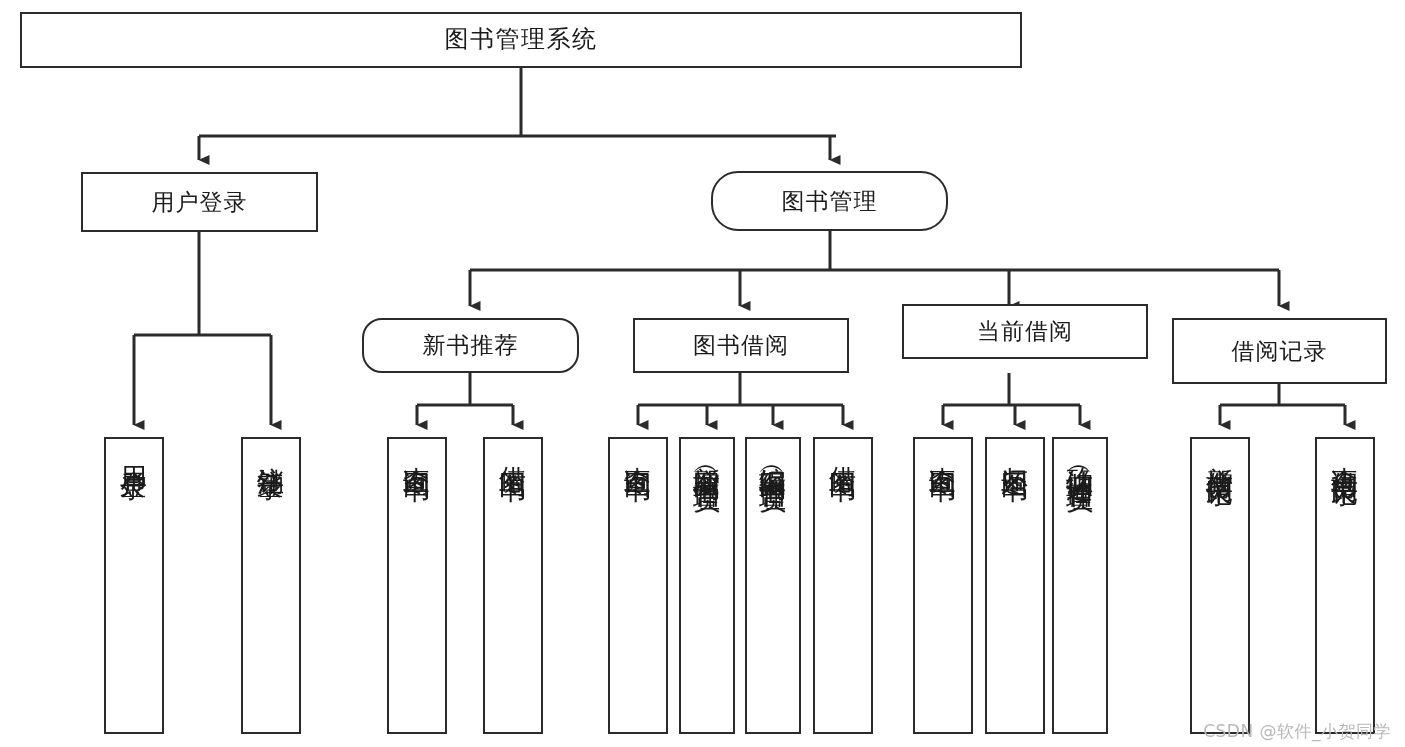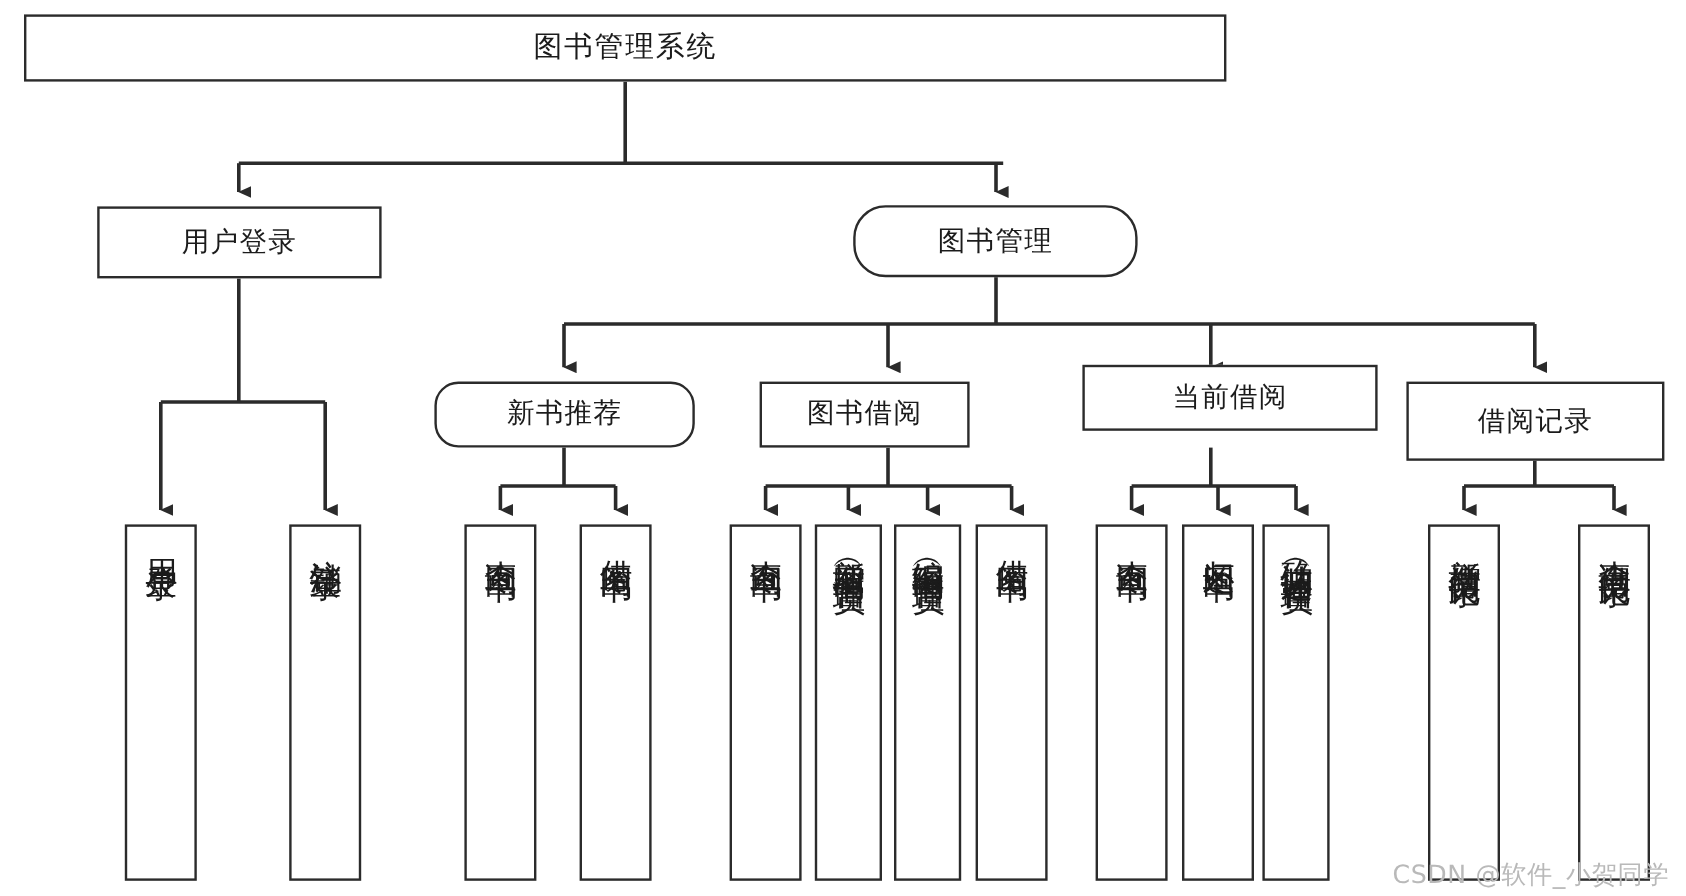--- a/index.html
+++ b/index.html
@@ -42,21 +42,21 @@
     font-size:27px;
     line-height:1.0;
     letter-spacing:3px;
     white-space:normal;
   }
 
   .watermark{
     position:absolute;
     right:14px;
     bottom:4px;
-    font-size:21px;
+    font-size:17px;
     color:#b9b9b9;
     letter-spacing:0.5px;
     white-space:nowrap;
     font-family:"DejaVu Sans","Liberation Sans",sans-serif;
     text-align:center;
   }
 </style>
 </head>
 <body>
 
@@ -119,21 +119,21 @@
   <div class="node h" id="n-l1-0" style="left: 81px; top: 172px; width: 237px; height: 60px;">
     <span class="lbl">用户登录</span>
   </div>
   <div class="node h" id="n-l1-1" style="left: 711px; top: 171px; width: 237px; height: 60px; border-radius: 27px;">
     <span class="lbl">图书管理</span>
   </div>
 
   <div class="node h" id="n-l2-0" style="left: 362px; top: 318px; width: 217px; height: 55px; border-radius: 20px;">
     <span class="lbl">新书推荐</span>
   </div>
-  <div class="node h" id="n-l2-1" style="left: 633px; top: 318px; width: 175px; height: 55px;">
+  <div class="node h" id="n-l2-1" style="left: 633px; top: 318px; width: 216px; height: 55px;">
     <span class="lbl">图书借阅</span>
   </div>
   <div class="node h" id="n-l2-2" style="left: 902px; top: 304px; width: 246px; height: 55px;">
     <span class="lbl">当前借阅</span>
   </div>
   <div class="node h" id="n-l2-3" style="left: 1172px; top: 318px; width: 215px; height: 66px;">
     <span class="lbl">借阅记录</span>
   </div>
 
   <div class="node v" id="n-lf-0" style="left: 104px; top: 437px; width: 60px; height: 297px;">

